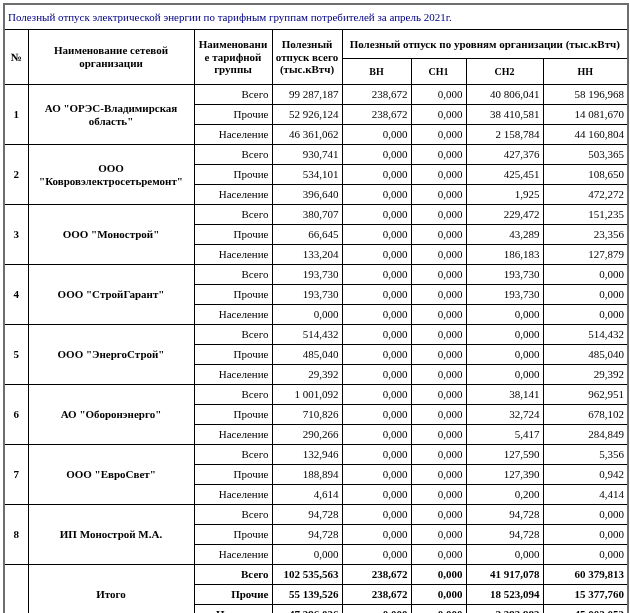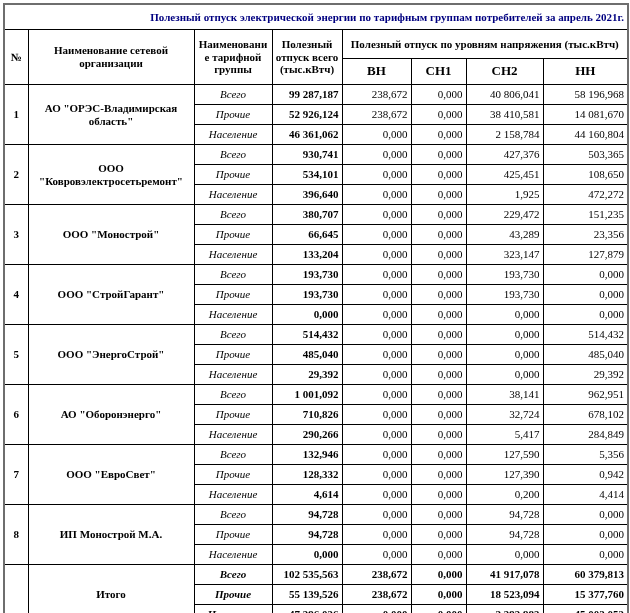--- a/index.html
+++ b/index.html
@@ -27,39 +27,39 @@
     border: 1px solid #000000;
     font-size: 11px;
     line-height: 1.15;
     padding: 1px 3px;
     overflow: hidden;
     vertical-align: middle;
     word-wrap: break-word;
   }
   td.title-cell {
     color: #000080;
-    font-weight: bold;
-    text-align: right;
+    font-weight: normal;
+    text-align: left;
     font-size: 11.5px;
     height: 22px;
   }
   thead th {
     font-weight: bold;
     text-align: center;
     font-size: 10.5px;
     padding: 1px 2px;
   }
   tr.hdr-top th { height: 26px; }
-  tr.hdr-sub th { height: 23px; font-size: 13px; }
+  tr.hdr-sub th { height: 23px; font-size: 10px; }
   tbody td { height: 17px; }
   td.num   { text-align: center; font-weight: bold; }
   td.org   { text-align: center; font-weight: bold; }
-  td.tariff{ text-align: center; font-style: italic; }
+  td.tariff{ text-align: right; }
   td.val   { text-align: right; padding-right: 4px; }
-  td.totalcol { font-weight: bold; }
+  td.totalcol { font-weight: normal; }
   tr.grand td { font-weight: bold; }
 </style>
 </head>
 <body>
 
 <div class="sheet">
   <table class="report">
     <colgroup>
       <col style="width:24px">
       <col style="width:166px">
@@ -72,21 +72,21 @@
     </colgroup>
     <thead>
       <tr>
         <td class="title-cell" colspan="8">Полезный отпуск электрической энергии по тарифным группам потребителей за апрель 2021г.</td>
       </tr>
       <tr class="hdr-top">
         <th rowspan="2">№</th>
         <th rowspan="2">Наименование сетевой организации</th>
         <th rowspan="2">Наименование тарифной группы</th>
         <th rowspan="2">Полезный отпуск всего (тыс.кВтч)</th>
-        <th colspan="4">Полезный отпуск по уровням напряжения (тыс.кВтч)</th>
+        <th colspan="4">Полезный отпуск по уровням организации (тыс.кВтч)</th>
       </tr>
       <tr class="hdr-sub" id="level-headers">
           <th>ВН</th>
           <th>СН1</th>
           <th>СН2</th>
           <th>НН</th>
         </tr>
     </thead>
     <tbody id="table-body">
         <tr>
@@ -157,21 +157,21 @@
           <td class="val">0,000</td>
           <td class="val">0,000</td>
           <td class="val">43,289</td>
           <td class="val">23,356</td>
         </tr>
         <tr>
           <td class="tariff">Население</td>
           <td class="val totalcol">133,204</td>
           <td class="val">0,000</td>
           <td class="val">0,000</td>
-          <td class="val">323,147</td>
+          <td class="val">186,183</td>
           <td class="val">127,879</td>
         </tr>
         <tr>
           <td class="num" rowspan="3">4</td>
           <td class="org" rowspan="3">ООО "СтройГарант"</td>
           <td class="tariff">Всего</td>
           <td class="val totalcol">193,730</td>
           <td class="val">0,000</td>
           <td class="val">0,000</td>
           <td class="val">193,730</td>
@@ -250,21 +250,21 @@
           <td class="org" rowspan="3">ООО "ЕвроСвет"</td>
           <td class="tariff">Всего</td>
           <td class="val totalcol">132,946</td>
           <td class="val">0,000</td>
           <td class="val">0,000</td>
           <td class="val">127,590</td>
           <td class="val">5,356</td>
         </tr>
         <tr>
           <td class="tariff">Прочие</td>
-          <td class="val totalcol">128,332</td>
+          <td class="val totalcol">188,894</td>
           <td class="val">0,000</td>
           <td class="val">0,000</td>
           <td class="val">127,390</td>
           <td class="val">0,942</td>
         </tr>
         <tr>
           <td class="tariff">Население</td>
           <td class="val totalcol">4,614</td>
           <td class="val">0,000</td>
           <td class="val">0,000</td>

